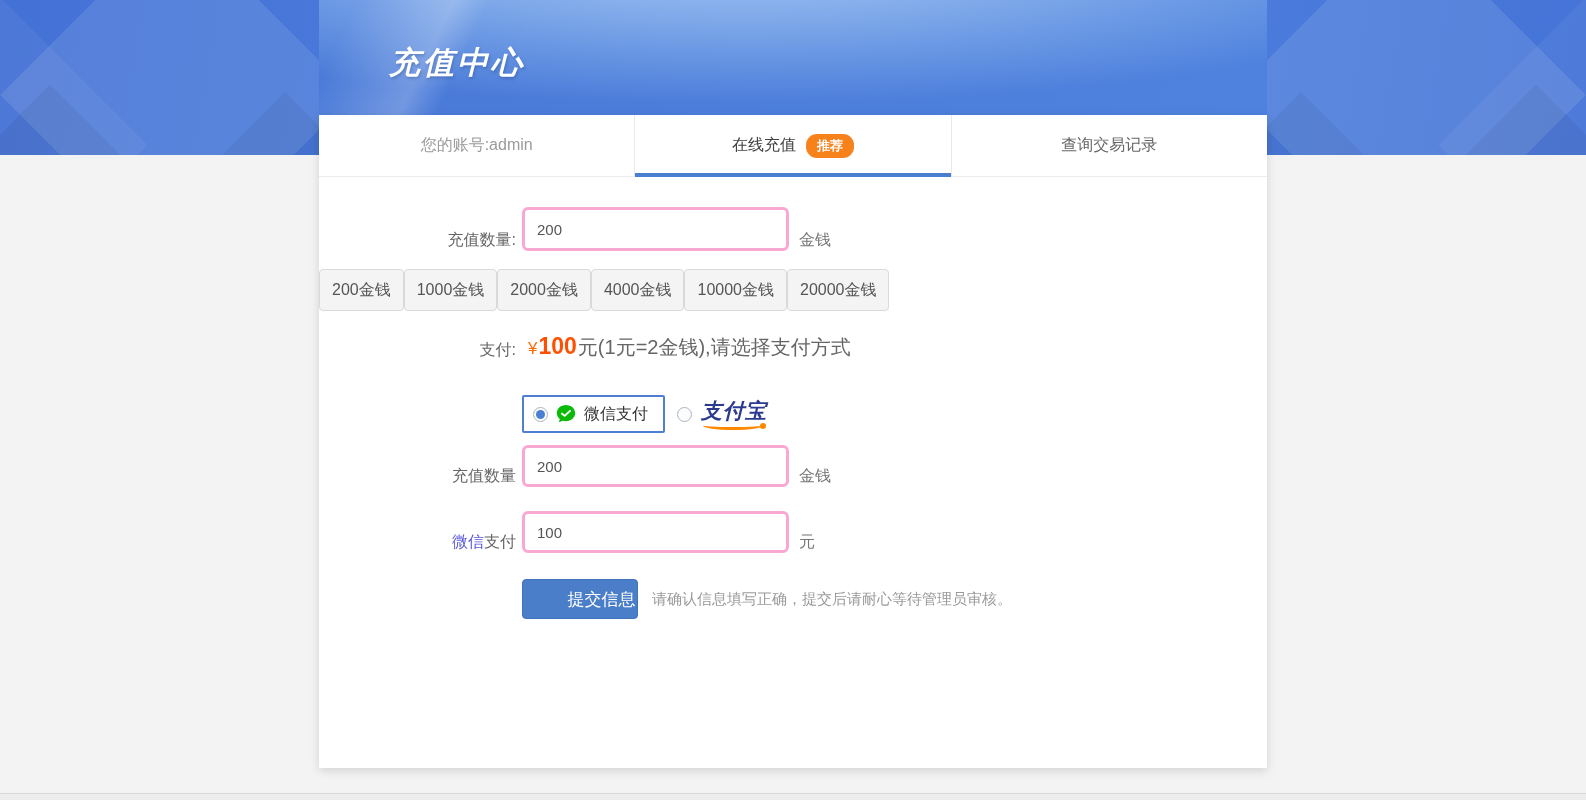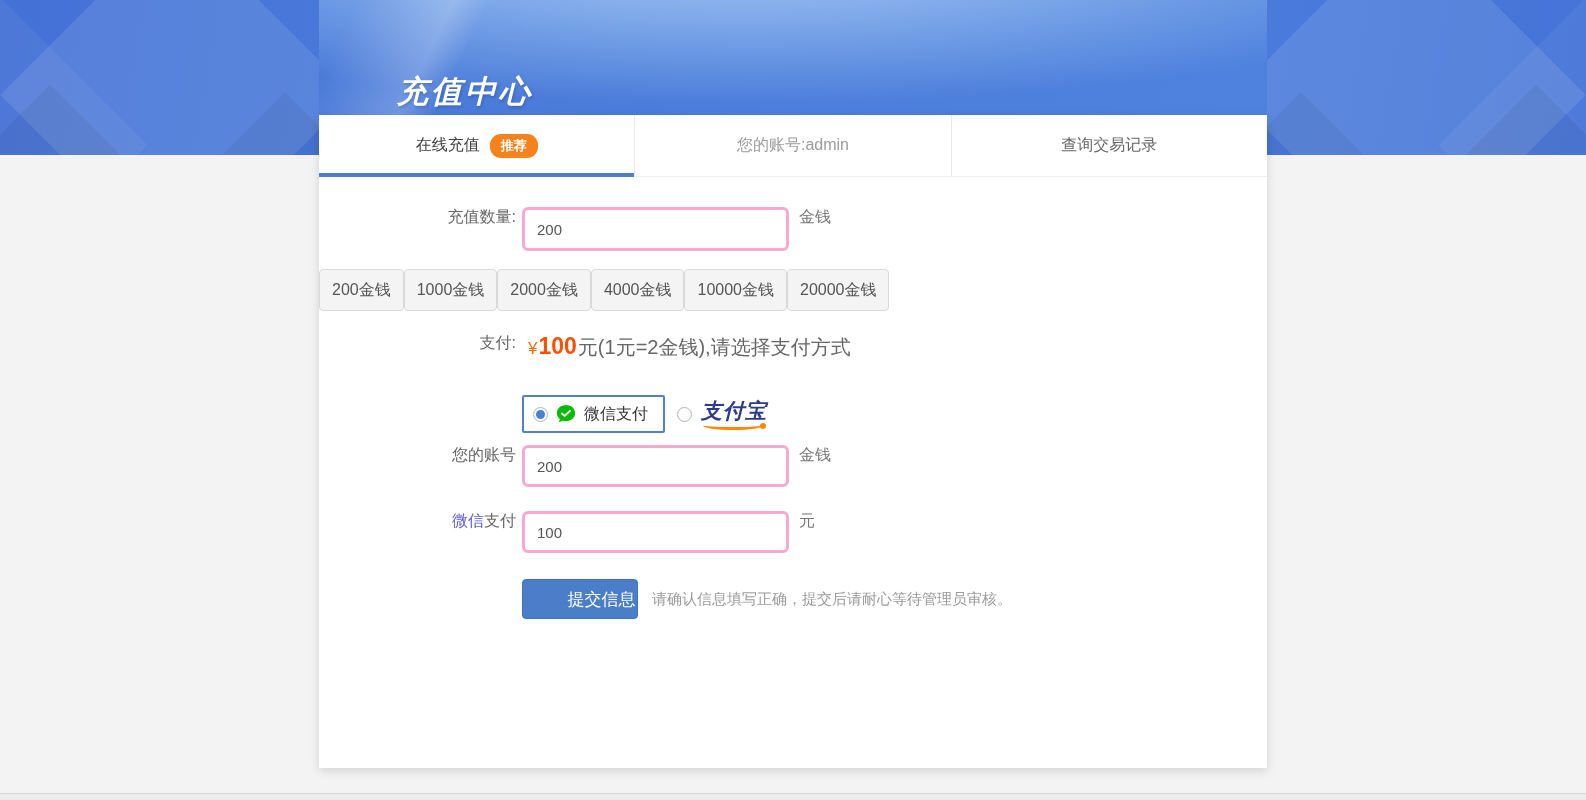--- a/index.html
+++ b/index.html
@@ -24,42 +24,42 @@
   .dm.r4 { width:230px; height:230px; right:170px; top:140px; background:rgba(0,0,0,.05); }
 
   .banner { position:absolute; left:50%; top:0; transform:translateX(-50%);
     width:948px; height:155px; overflow:hidden;
     background:
       radial-gradient(120% 150% at 45% -35%, #abcdf5 0%, #7aa5e8 35%, rgba(95,145,222,0) 68%),
       linear-gradient(100deg,#4a7ad8,#4e82de); }
   .banner-streak { position:absolute; left:-40px; top:-60px; width:150px; height:340px;
     background:linear-gradient(to right, rgba(255,255,255,0) 20%, rgba(255,255,255,.22) 78%, rgba(255,255,255,0) 100%);
     transform:rotate(26deg); }
-  .banner-title { position:absolute; left:78px; top:42px;
+  .banner-title { position:absolute; left:70px; top:42px;
     font-size:31px; font-weight:bold; font-style:italic; color:#fff;
-    letter-spacing:3px; text-shadow:1px 2px 3px rgba(20,40,90,.25);margin-top:29px; }
+    letter-spacing:3px; text-shadow:1px 2px 3px rgba(20,40,90,.25); }
 
   
   .card { position:relative; z-index:5; width:948px; margin:-40px auto 0 auto;
     background:#fff; min-height:653px; box-shadow:0 3px 9px rgba(0,0,0,.13); }
 
   .tabs { display:flex; height:62px; border-bottom:1px solid #ececec; }
   .tab { flex:1; display:flex; align-items:center; justify-content:center;
     font-size:16px; color:#666; cursor:pointer; position:relative; }
   .tab + .tab { border-left:1px solid #e9e9e9; }
   .tab.active { color:#404040; }
   .tab.active::after { content:""; position:absolute; left:0; right:0; bottom:-1px;
     height:4px; background:#4a7ed0; }
   .tab .badge { margin-left:10px; background:#f7821c; color:#fff; font-size:13px;
     padding:3px 11px; border-radius:11px; font-weight:bold; }
   .tab.account { color:#9b9b9b; }
 
   
   .form { padding-top:30px; }
-  .row { display:flex; align-items:flex-start; }
+  .row { display:flex; align-items:flex-end; }
   .row .lbl { width:197px; text-align:right; margin-right:6px;
     font-size:16px; color:#666; flex:none; }
   .txt-input { width:267px; height:44px; border:3px solid #f9a8d4; border-radius:6px;
     padding:0 12px; font-size:15px; color:#555; outline:none; background:#fff;
     font-family:"Liberation Sans",sans-serif; }
   .txt-input.small { height:42px; }
   .unit { margin-left:10px; font-size:16px; color:#777; }
 
   .row.amount { margin-bottom:18px; }
   .row.quick { margin-bottom:22px; }
@@ -127,26 +127,26 @@
   </div>
   <div class="banner">
     <div class="banner-streak"></div>
     <div class="banner-title">充值中心</div>
   </div>
 </div>
 
 <div class="card">
 
   <div class="tabs">
+    <div class="tab account">
+      <span>您的账号:admin</span>
+    </div>
     <div class="tab active">
       <span>在线充值</span>
       <span class="badge">推荐</span>
-    </div>
-    <div class="tab account">
-      <span>您的账号:admin</span>
     </div>
     <div class="tab">
       <span>查询交易记录</span>
     </div>
   </div>
 
   <div class="form">
 
     <div class="row amount">
       <span class="lbl">充值数量:</span>
@@ -188,21 +188,21 @@
           <span class="radio"></span>
           <span class="alipay-logo">
             <span>支付宝</span>
             <span class="alipay-swoosh"></span>
           </span>
         </div>
       </div>
     </div>
 
     <div class="row selected">
-      <span class="lbl">您的账号</span>
+      <span class="lbl">充值数量</span>
       <input class="txt-input small" type="text" value="200" style="">
       <span class="unit">金钱</span>
     </div>
 
     <div class="row paymethod">
       <span class="lbl"><span class="link-part">微信</span><span>支付</span></span>
       <input class="txt-input small" type="text" value="100" style="">
       <span class="unit">元</span>
     </div>
 

